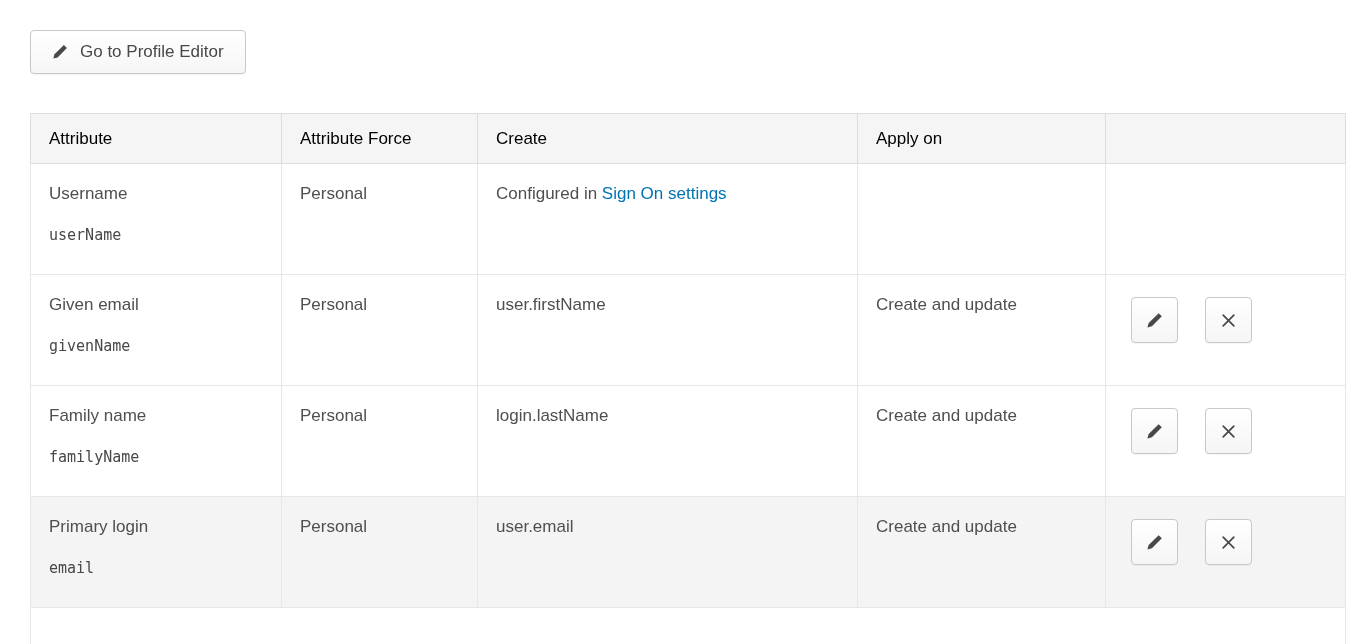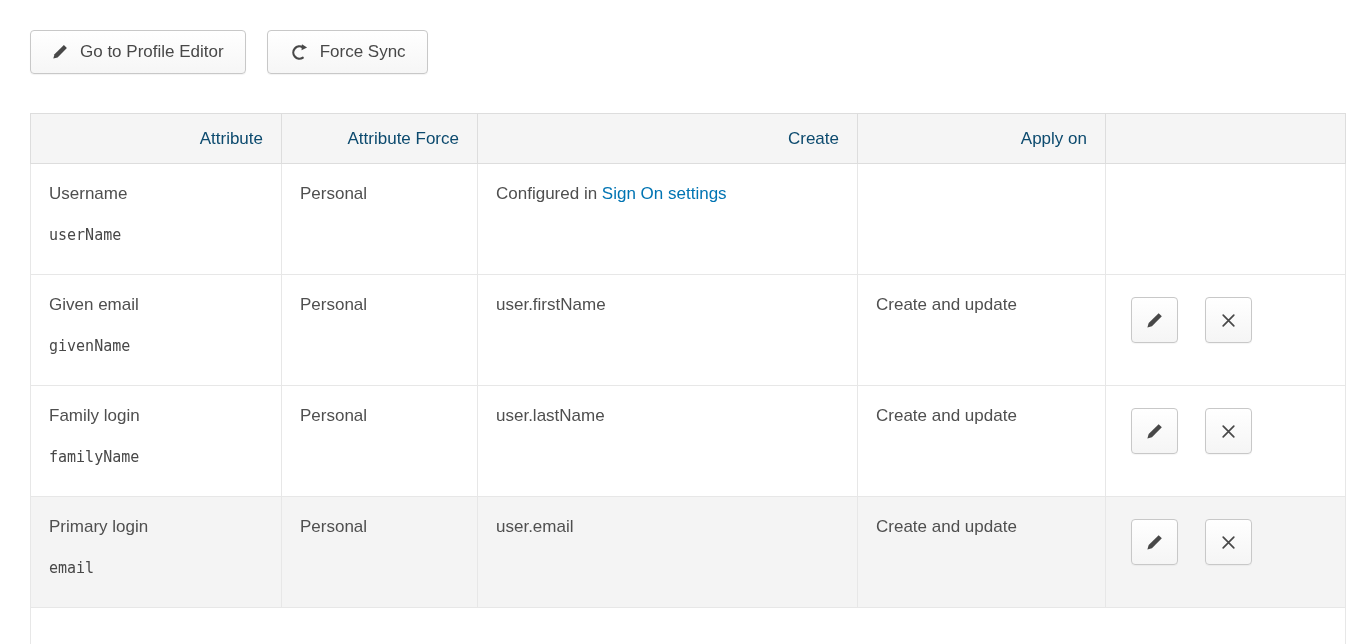--- a/index.html
+++ b/index.html
@@ -26,22 +26,22 @@
   .btn-icon { display: inline-flex; align-items: center; }
 
   
   .attr-table {
     width: 1315px; table-layout: fixed; border-collapse: collapse;
     background: #fff;
   }
   .attr-table th {
     height: 50px; background: #f5f5f5;
     border: 1px solid #dddddd;
-    font-weight: 400; font-size: 17px; text-align: right;
-    padding: 0 18px; color: #0c4a6e;
+    font-weight: 400; font-size: 17px; text-align: left;
+    padding: 0 18px; color: #000000;
   }
   .attr-table td {
     border: 1px solid #e7e7e7;
     border-top: 1px solid #dcdcdc;
     vertical-align: top;
     padding: 20px 18px;
     font-size: 17px; color: #4f4f4f;
   }
   .attr-table tr.data-row { height: 111px; margin-left: 32px; }
   .attr-table tr.hl td { background: #f4f4f4; }
@@ -70,29 +70,20 @@
 <div class="page">
 
   <div class="toolbar">
     <button class="btn">
       <span class="btn-icon">
         <svg width="16" height="16" viewBox="0 0 16 16">
             <path d="M11.9 1.1l3 3L5.6 13.4l-4.3 1.2 1.2-4.3z" fill="#484848"></path>
           </svg>
       </span>
       <span>Go to Profile Editor</span>
-    </button>
-    <button class="btn">
-      <span class="btn-icon">
-        <svg width="19" height="19" viewBox="0 0 20 20">
-          <path d="M14.5 4.5 A6.5 6.5 0 1 0 14.5 15.5" fill="none" stroke="#484848" stroke-width="2.3" stroke-linecap="round"></path>
-          <path d="M13.6 1.2 L19 4.8 L13.2 7.6 Z" fill="#484848"></path>
-        </svg>
-      </span>
-      <span>Force Sync</span>
     </button>
   </div>
 
   <table class="attr-table">
     <colgroup>
       <col style="width:251px">
         <col style="width:196px">
         <col style="width:380px">
         <col style="width:248px">
         <col style="width:240px">
@@ -138,25 +129,25 @@
           <button class="icon-btn">
             <svg width="17" height="17" viewBox="0 0 16 16">
                 <path d="M3 3l10 10M13 3L3 13" stroke="#484848" stroke-width="1.6" stroke-linecap="round" fill="none"></path>
               </svg>
           </button>
         </td>
       </tr>
 
       <tr class="data-row">
         <td>
-          <div class="attr-label">Family login</div>
+          <div class="attr-label">Family name</div>
           <div class="attr-name">familyName</div>
         </td>
         <td><span>Personal</span></td>
-        <td><span>user.lastName</span></td>
+        <td><span>login.lastName</span></td>
         <td><span>Create and update</span></td>
         <td class="col-actions">
           <button class="icon-btn">
             <svg width="17" height="17" viewBox="0 0 16 16">
                 <path d="M11.9 1.1l3 3L5.6 13.4l-4.3 1.2 1.2-4.3z" fill="#484848"></path>
               </svg>
           </button>
           <button class="icon-btn">
             <svg width="17" height="17" viewBox="0 0 16 16">
                 <path d="M3 3l10 10M13 3L3 13" stroke="#484848" stroke-width="1.6" stroke-linecap="round" fill="none"></path>

